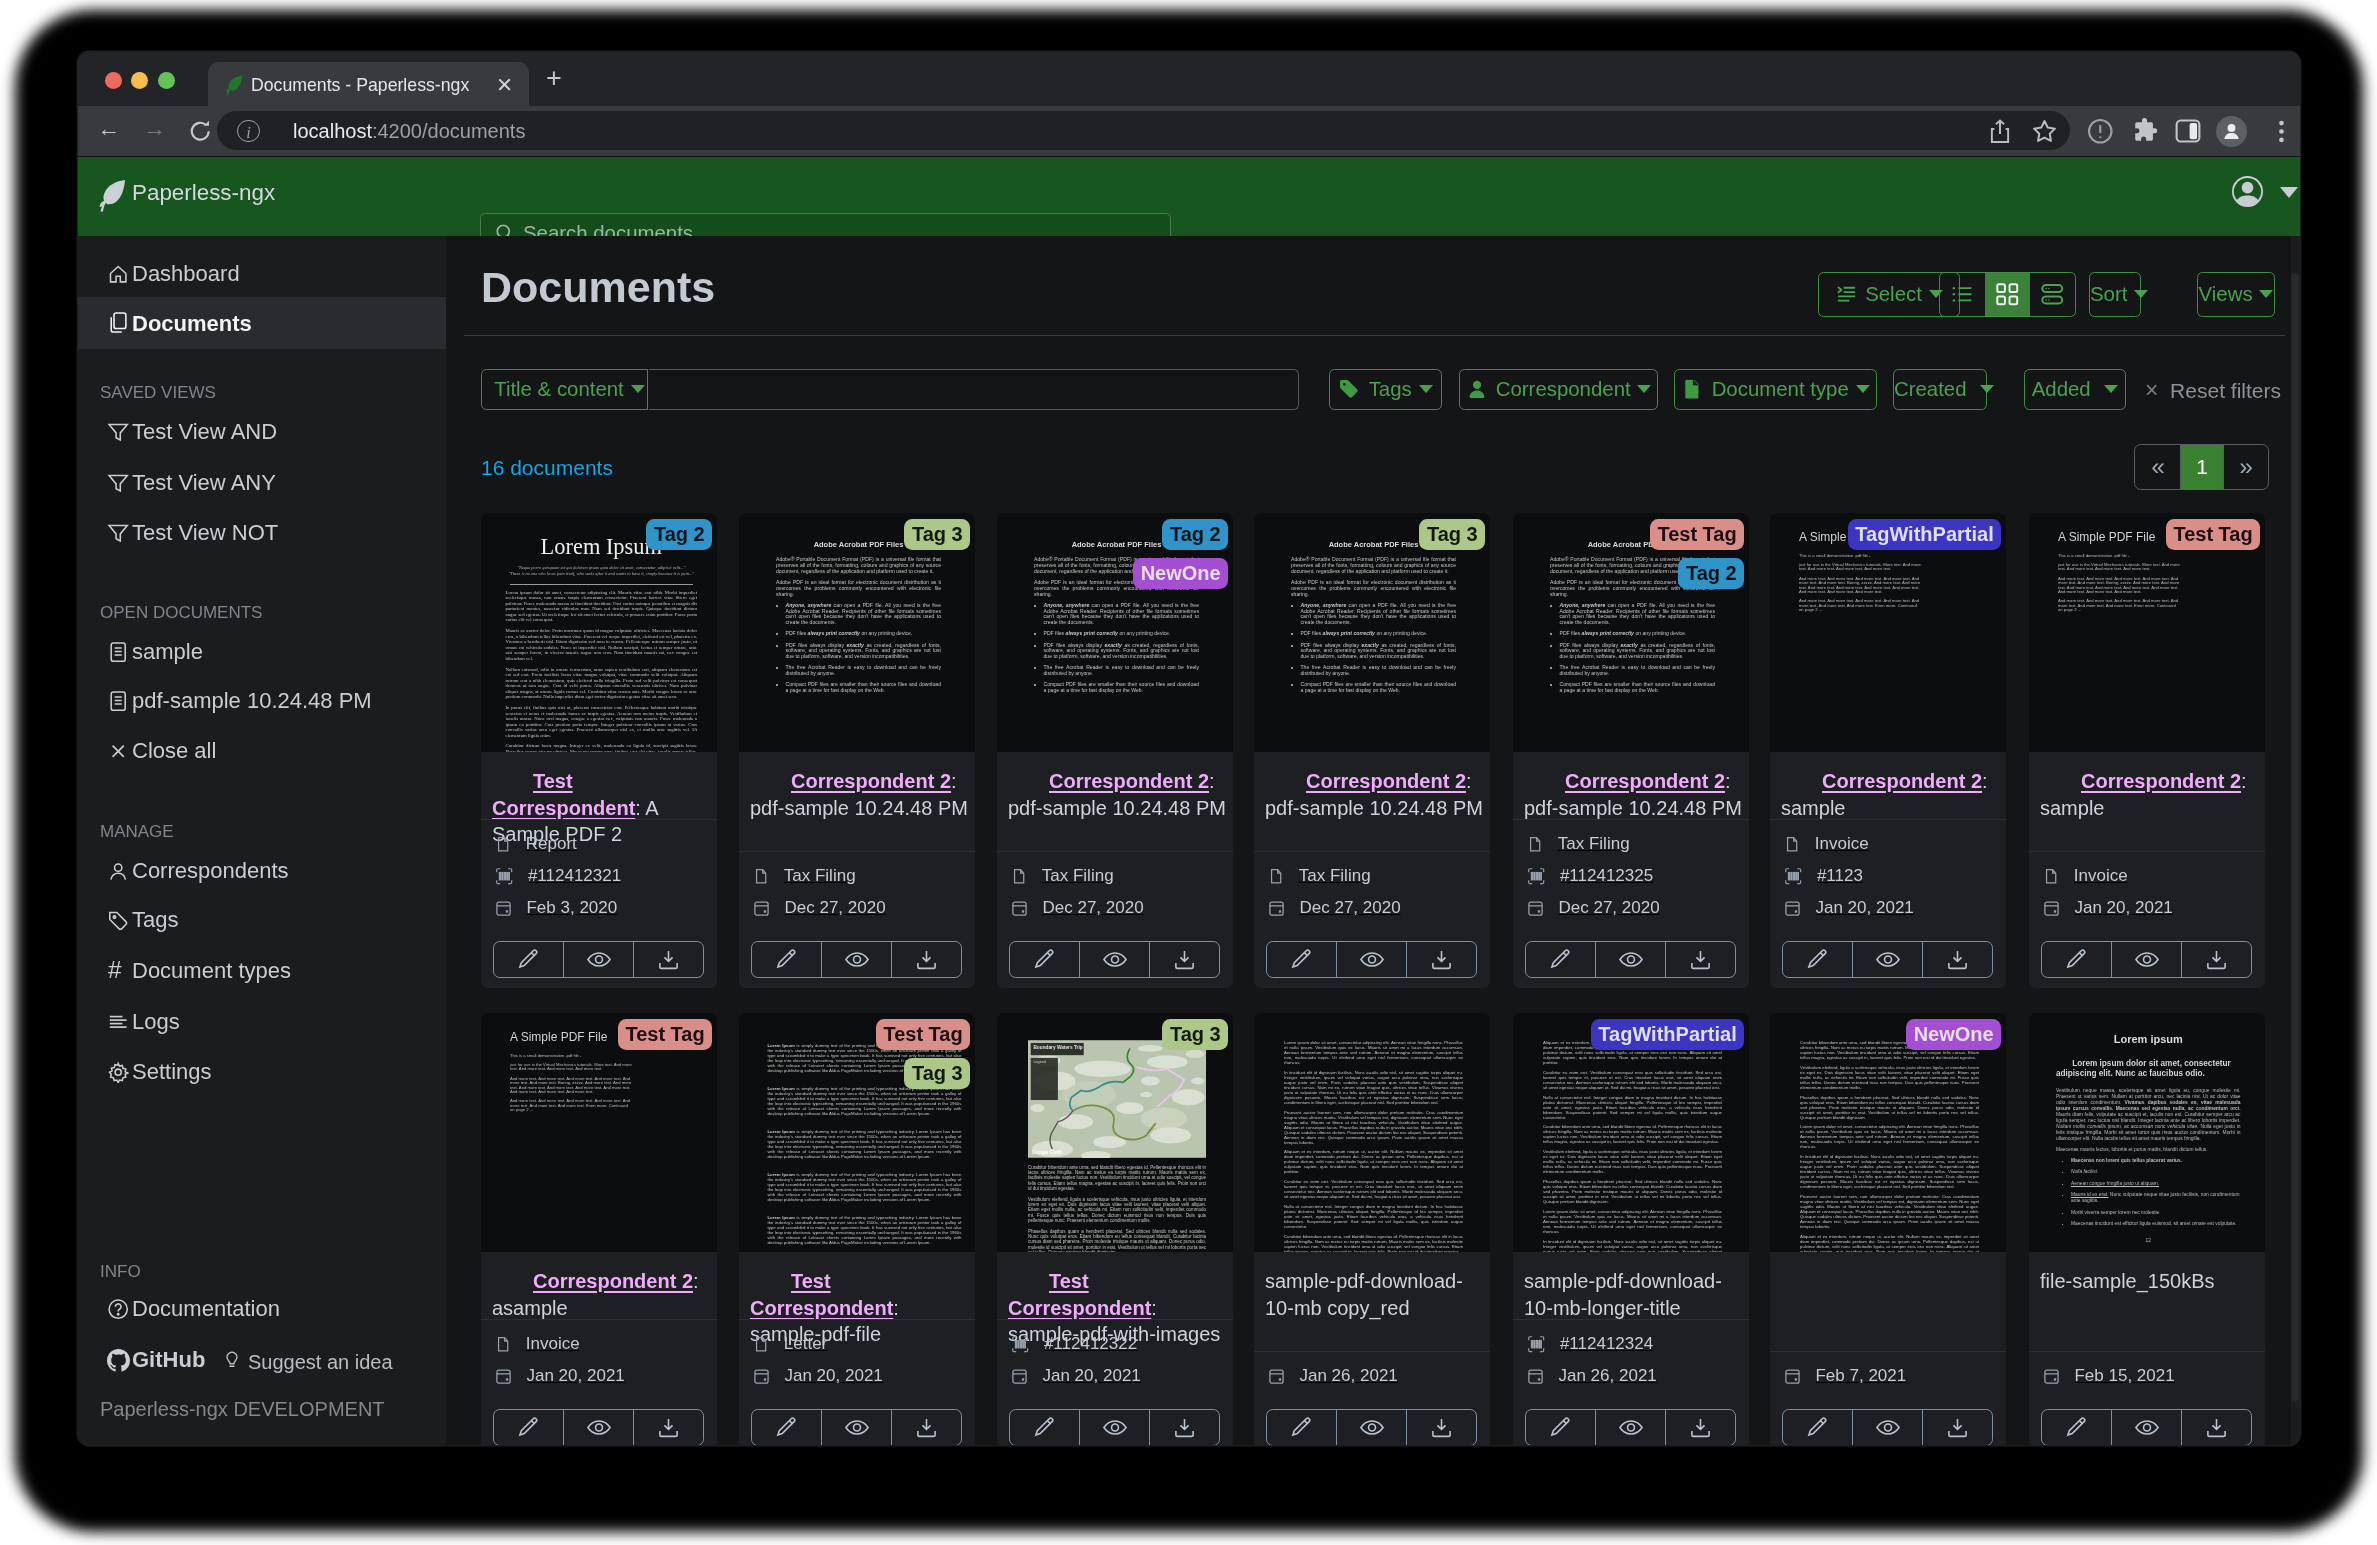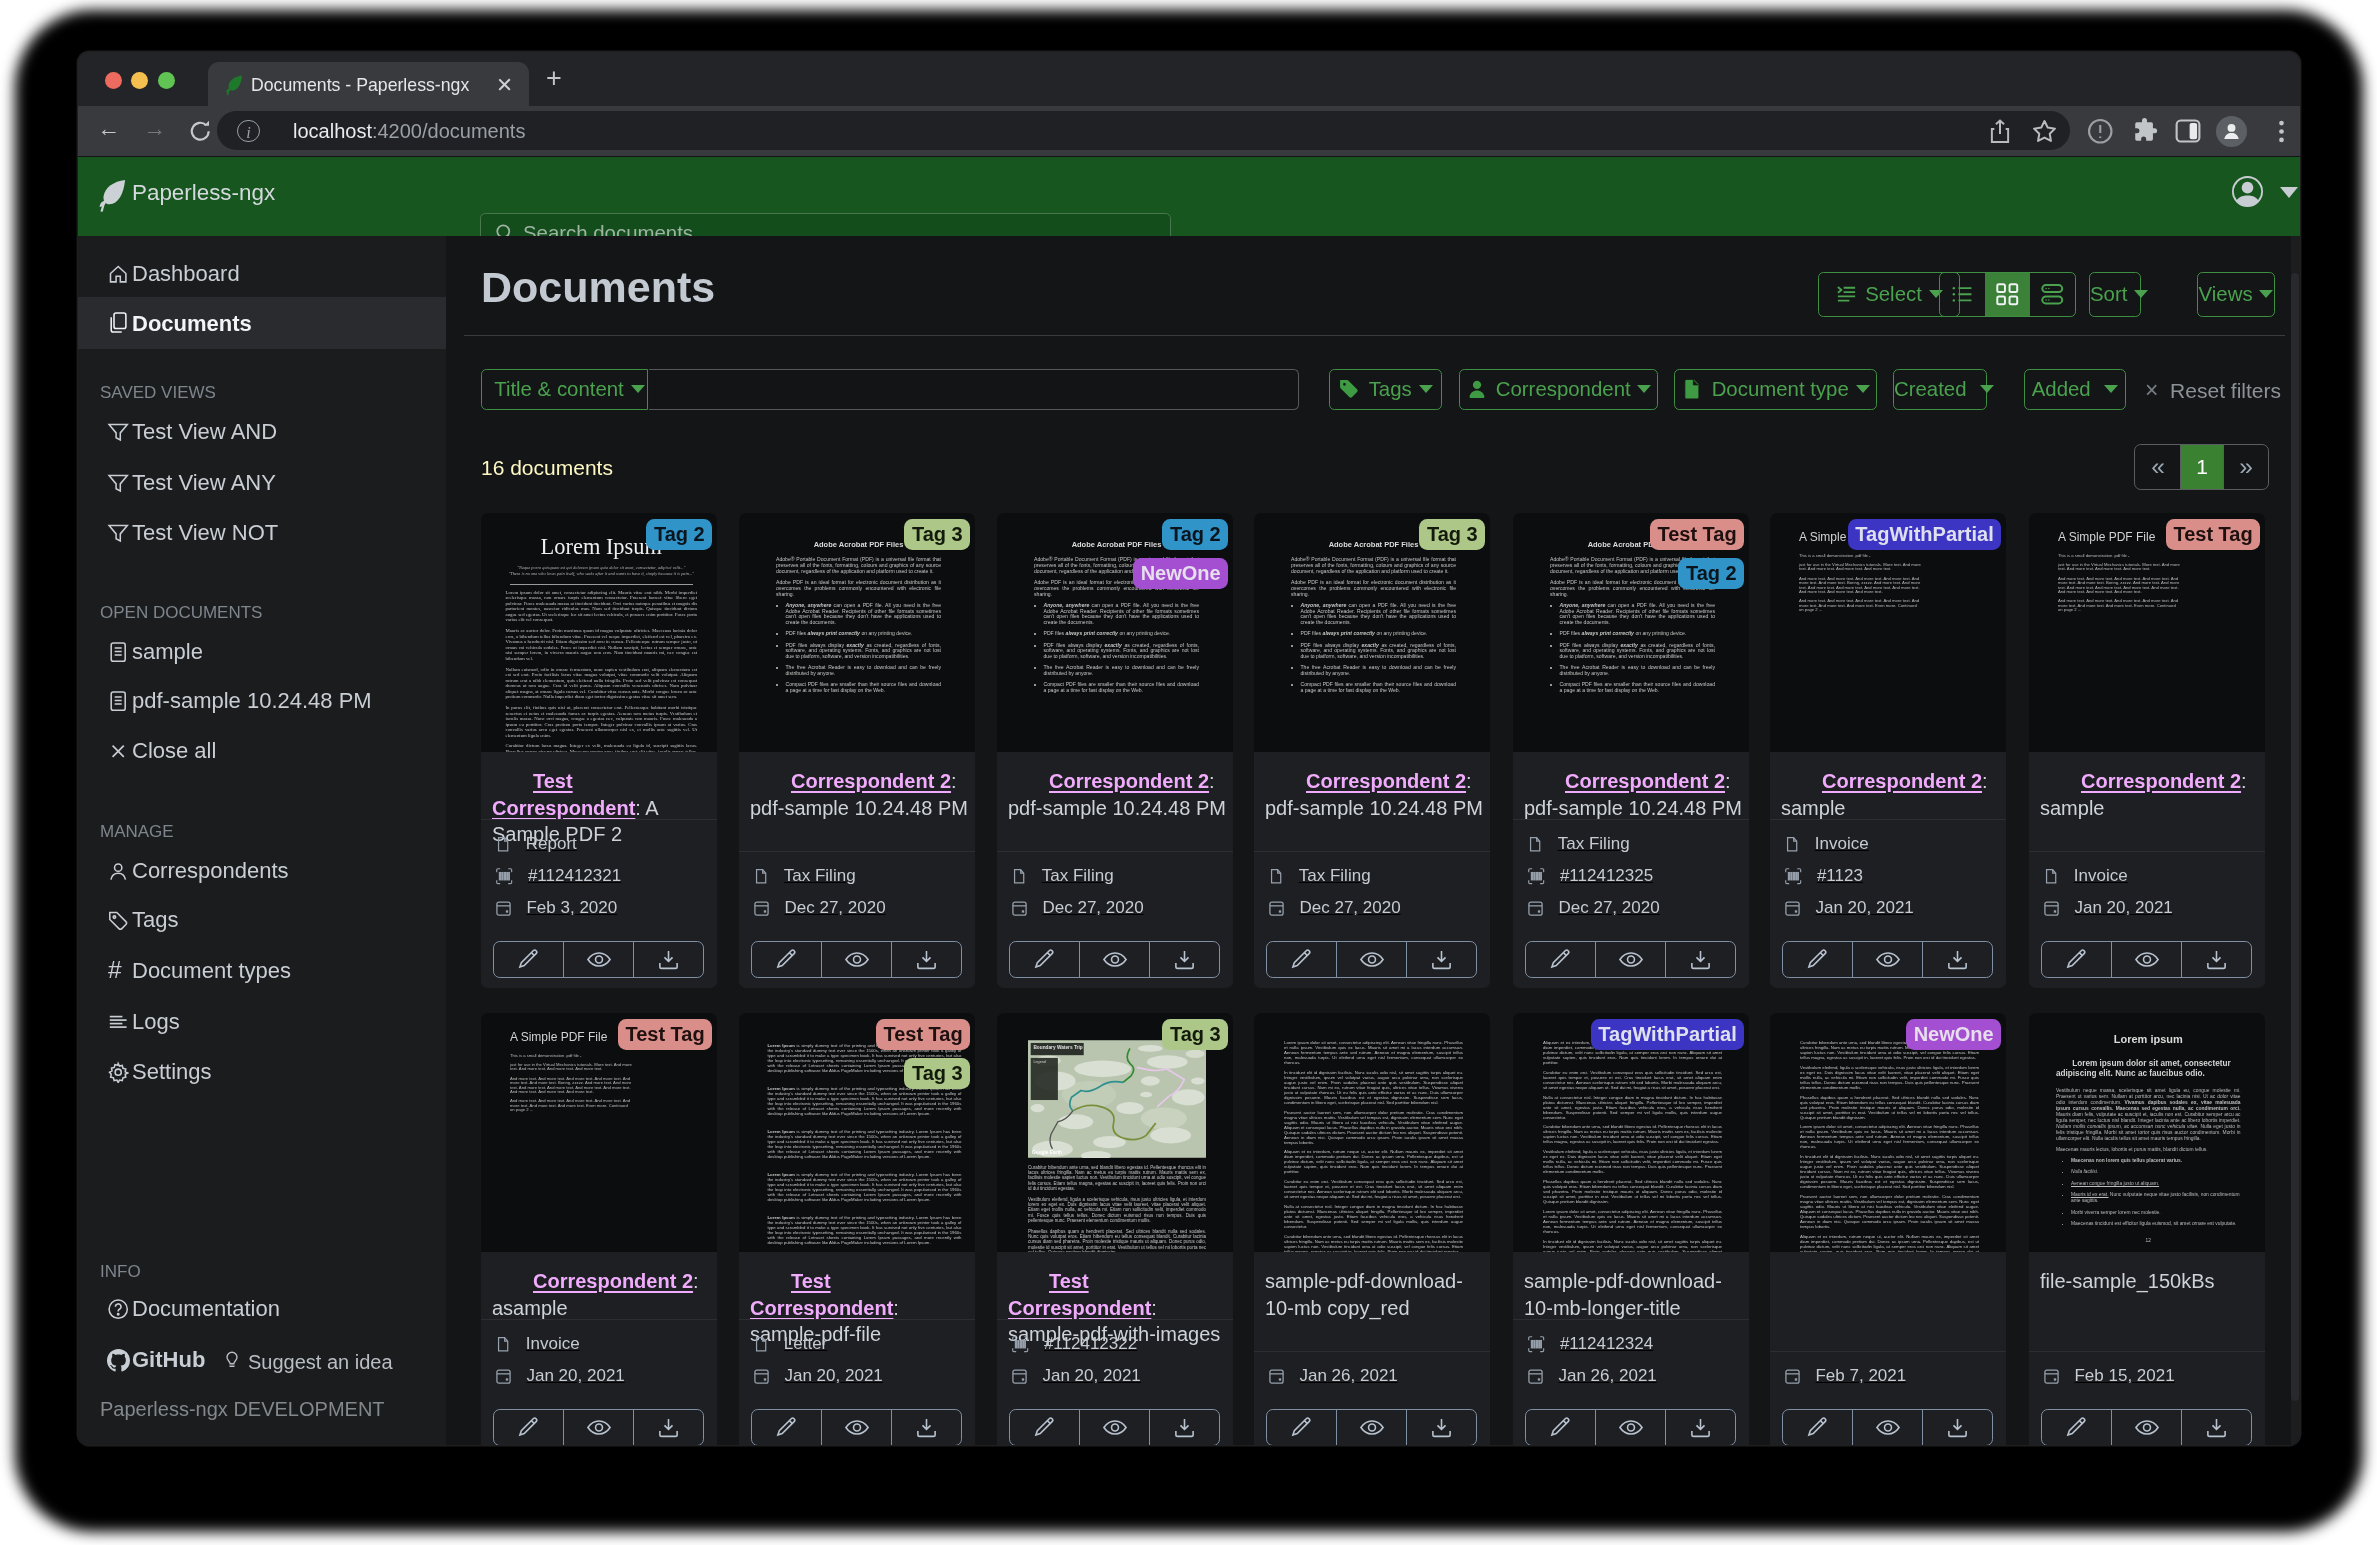--- a/index.html
+++ b/index.html
@@ -40,21 +40,21 @@
 #main { position:absolute; left:368px; top:184px; width:1854px; height:1210px; background:#141517; }
 #main h1 { position:absolute; left:35px; top:26.5px; font-size:43px; font-weight:bold; color:#c3c9d1; }
 .gbtn { position:absolute; top:36px; height:45px; border:1.4px solid #3e8f41; border-radius:5.4px; color:#4aa24e; font-size:20.4px; line-height:42px; text-align:center; white-space:nowrap; }
 .caret { display:inline-block; width:0; height:0; border-left:7.5px solid transparent; border-right:7.5px solid transparent; border-top:8.8px solid #4aa24e; vertical-align:middle; margin-left:6.8px; margin-top:-4.1px; }
 #divider1 { position:absolute; left:17.7px; top:99px; width:1821px; height:1.4px; background:#393b3e; }
 
 .fbtn { position:absolute; top:133px; height:41px; border:1.4px solid #3e8f41; border-radius:5.4px; color:#4aa24e; font-size:20.4px; line-height:39px; white-space:nowrap; }
 #finput { position:absolute; left:203px; top:133px; width:650px; height:41px; background:#131416; border:1.4px solid #55585c; border-left:none; border-radius:0 5.4px 5.4px 0; }
 #reset { position:absolute; left:1699px; top:141px; color:#8c9298; font-size:21px; }
 
-#count { position:absolute; left:35px; top:220px; font-size:21px; color:#fef9c3; }
+#count { position:absolute; left:35px; top:220px; font-size:21px; color:#0ea5e9; }
 #pager { position:absolute; left:1688px; top:208px; width:135px; height:46px; border:1.4px solid #5a5e63; border-radius:6.8px; overflow:hidden; }
 #pager .pg { position:absolute; top:0; height:100%; }
 
 #grid { position:absolute; left:35px; top:277px; }
 .card { position:absolute; width:236px; height:475px; background:#1d1f22; border-radius:6.8px; } .card.short { height:443px; }
 .thumb { position:absolute; left:0; top:0; width:236px; height:239px; background:#0c0d0e; border-radius:6.8px 6.8px 0 0; overflow:hidden; }
 .tagwrap { position:absolute; top:6.1px; right:4.8px; display:flex; flex-direction:column; align-items:flex-end; gap:7.5px; }
 .tag { height:31px; border-radius:8.2px; font-size:20px; font-weight:bold; line-height:31px; padding:0 7.5px; white-space:nowrap; }
 .ttl2 { position:absolute; left:11px; top:239px; right:0; padding-top:16.3px; font-size:20px; line-height:26.5px; color:#ced3d9; }
 .ttl2 a { color:#f0abfc; font-weight:bold; text-decoration:underline; text-decoration-thickness:1.7px; text-underline-offset:3.4px;margin-left:41px; }

